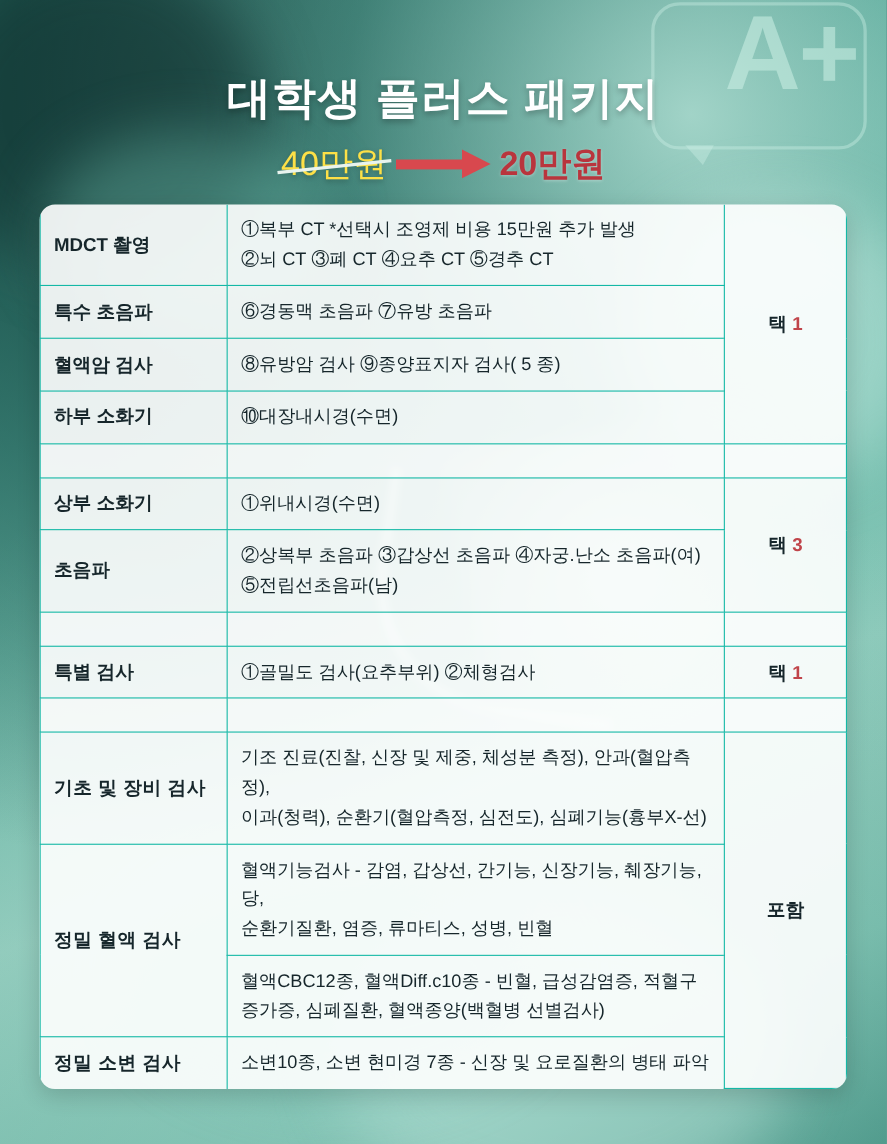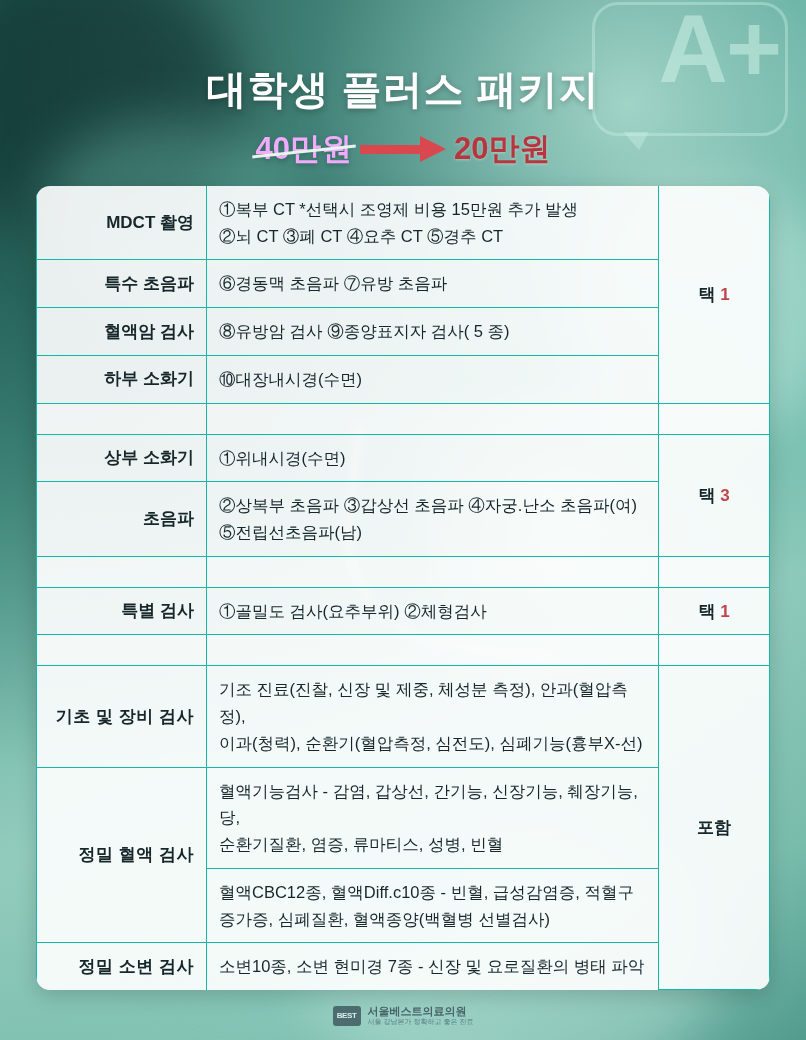--- a/index.html
+++ b/index.html
@@ -119,22 +119,22 @@
     left: 0;
     top: 128px;
     width: 806px;
     display: flex;
     align-items: center;
     justify-content: center;
     gap: 8px;
   }
   .price-old {
     font-size: 31px;
-    font-weight: bold;
-    color: #f0abfc;
+    font-weight: normal;
+    color: #fde047;
     text-shadow: 0 2px 5px rgba(0,0,0,0.25);
     position: relative;
   }
   .price-old::after {
     content: "";
     position: absolute;
     left: -4px; right: -4px; top: 52%;
     height: 3px;
     background: #e8f3ee;
     transform: rotate(-6deg);
@@ -182,21 +182,21 @@
     table-layout: fixed;
   }
   table.plan td {
     border: 1px solid #14b8a6;
     vertical-align: middle;
     padding: 10px 12px;
     color: #16262b;
   }
   td.cat {
     width: 145px;
-    text-align: right;
+    text-align: left;
     font-size: 17px;
     font-weight: bold;
     line-height: 1.5;
     border-left: none;
   }
   td.desc {
     font-size: 16.5px;
     line-height: 1.62;
     padding-left: 14px;
     margin-top: 15px;
@@ -383,21 +383,14 @@
           </td>
         </tr>
         <tr>
           <td class="cat cat-spaced nob-bottom">정밀  소변  검사</td>
           <td class="desc nob-bottom">소변10종, 소변 현미경 7종 - 신장 및 요로질환의 병태 파악</td>
         </tr>
       </tbody>
     </table>
   </div>
 
-  <div class="footer">
-    <div class="footer-logo">BEST</div>
-    <div class="footer-text">
-      <div class="footer-name">서울베스트의료의원</div>
-      <div class="footer-sub">서울 강남본가 정확하고 좋은 진료</div>
-    </div>
-  </div>
 
 </div>
 
 </body></html>

